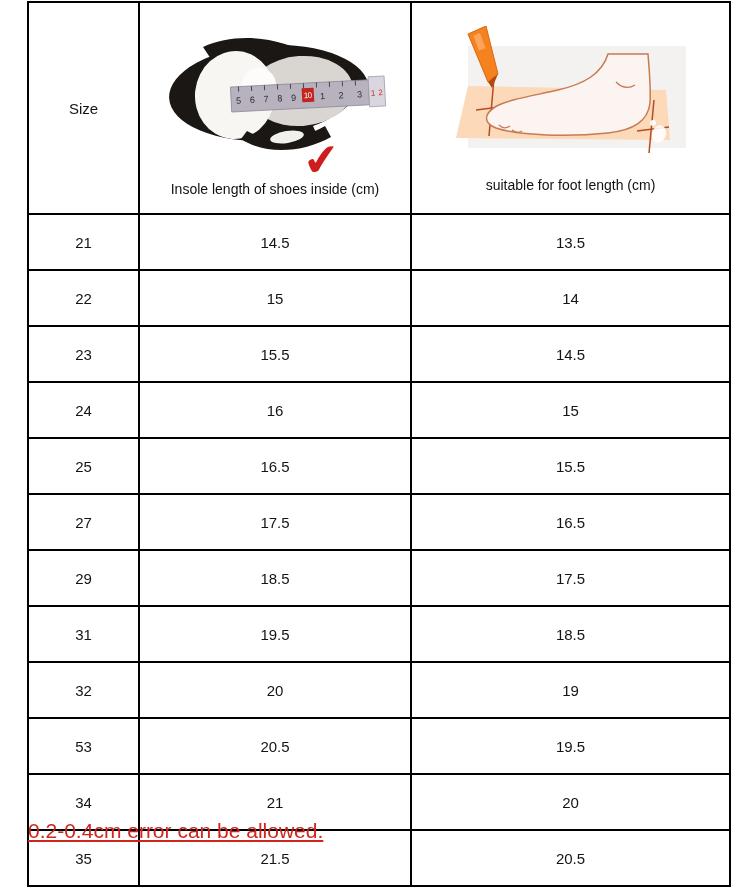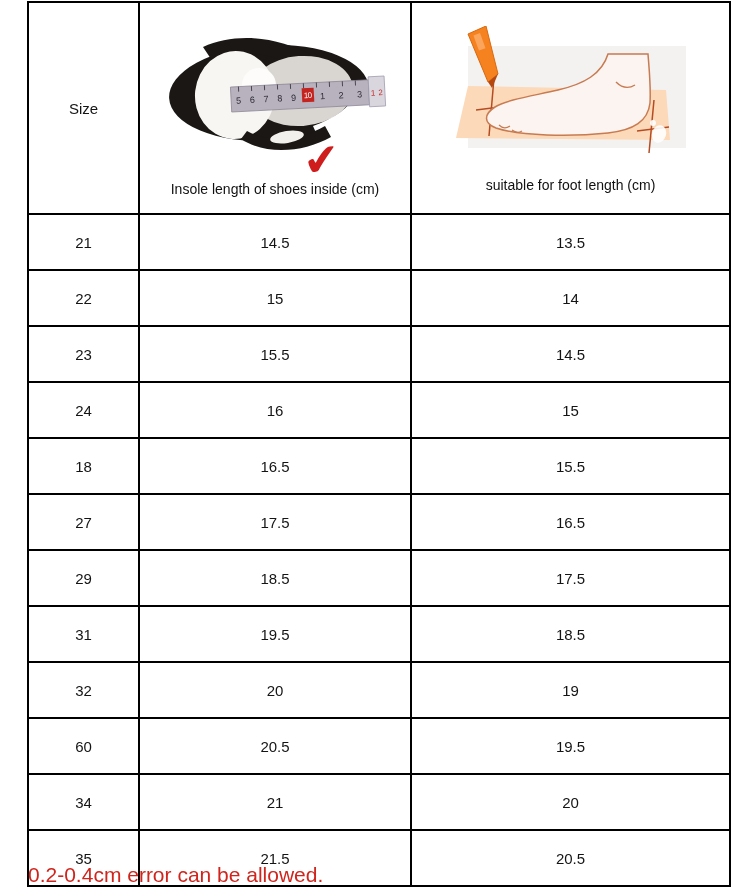--- a/index.html
+++ b/index.html
@@ -18,22 +18,22 @@
   .size-table thead th{height:210px;padding:0;font-weight:normal;vertical-align:middle}
   .size-table tbody td{height:40px;padding:7px;text-align:center;font-size:15px;color:#141414}
 
   .size-head{display:flex;align-items:center;justify-content:center;height:210px;font-size:15px}
   .hcell{height:210px;box-sizing:border-box;display:flex;flex-direction:column;align-items:center;justify-content:space-between}
   .hcell.insole{padding:26px 0 16px}
   .hcell.foot{padding:23px 0 20px}
   .caption{font-size:14px;color:#111111;white-space:nowrap}
 
   .footnote{
-    position:absolute;left:28px;top:863px;
-    font-size:21px;color:#d0251c;white-space:nowrap;
+    position:absolute;left:28px;top:819px;
+    font-size:21px;color:#d0251c;white-space:nowrap;text-decoration:underline;
   }
   svg text{font-family:"Liberation Sans","DejaVu Sans",sans-serif}
 </style>
 </head>
 <body>
 
 <div class="page">
 
   <table class="size-table">
     <colgroup>
@@ -123,21 +123,21 @@
           <td>14.5</td>
         </tr>
 
         <tr>
           <td>24</td>
           <td>16</td>
           <td>15</td>
         </tr>
 
         <tr>
-          <td>18</td>
+          <td>25</td>
           <td>16.5</td>
           <td>15.5</td>
         </tr>
 
 
         <tr>
           <td>27</td>
           <td>17.5</td>
           <td>16.5</td>
         </tr>
@@ -156,21 +156,21 @@
           <td>18.5</td>
         </tr>
 
         <tr>
           <td>32</td>
           <td>20</td>
           <td>19</td>
         </tr>
 
         <tr>
-          <td>60</td>
+          <td>53</td>
           <td>20.5</td>
           <td>19.5</td>
         </tr>
 
         <tr>
           <td>34</td>
           <td>21</td>
           <td>20</td>
         </tr>
 

